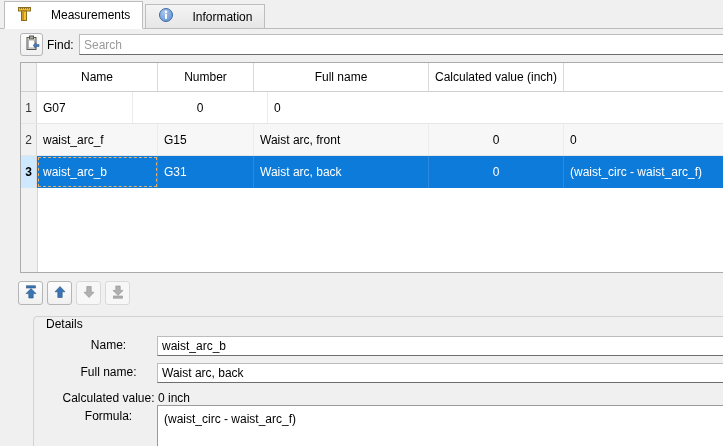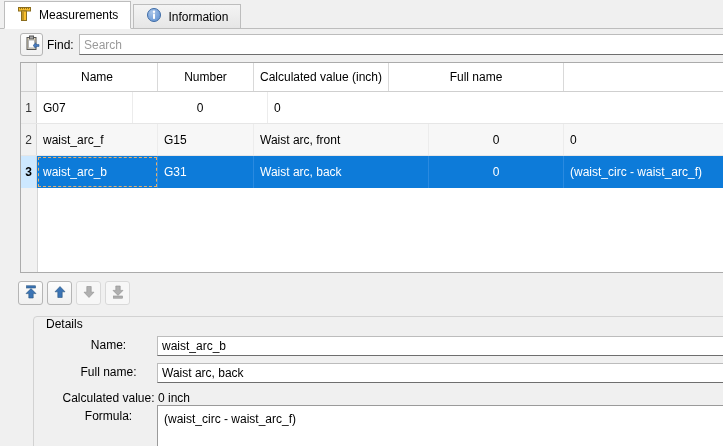--- a/index.html
+++ b/index.html
@@ -1,21 +1,21 @@
 <!DOCTYPE html>
 <html><head>
 <meta charset="utf-8">
 <style>
   html,body{margin:0;padding:0;}
   body{font-family:"Liberation Sans","DejaVu Sans",sans-serif;font-size:12px;color:#000;}
   #app{position:relative;width:723px;height:446px;overflow:hidden;background:#f0f0f0;}
 
   
   .tabbar{position:absolute;left:0;top:0;width:723px;height:29px;display:flex;align-items:flex-end;padding-left:4px;box-sizing:border-box;border-bottom:1px solid #bdbdbd;}
-  .tab{box-sizing:border-box;display:flex;align-items:center;gap:6px;padding:0 12px;height:24px;background:linear-gradient(#f4f4f4,#e6e6e6);border:1px solid #bdbdbd;border-bottom:none;margin-right:2px;cursor:default;}
+  .tab{box-sizing:border-box;display:flex;align-items:center;gap:18px;padding:0 12px;height:24px;background:linear-gradient(#f4f4f4,#e6e6e6);border:1px solid #bdbdbd;border-bottom:none;margin-right:2px;cursor:default;}
   .tab.active{height:28px;background:#ffffff;margin-bottom:-1px;border-bottom:1px solid #fff;z-index:2;}
   .tab .lbl{white-space:nowrap;}
 
   
   .icon-btn{box-sizing:border-box;display:flex;align-items:center;justify-content:center;background:linear-gradient(#fdfdfd,#f0f0f0);border:1px solid #b5b5b5;border-radius:3px;padding:0;cursor:default;}
   .icon-btn.disabled{border-color:#d9d9d9;background:#f7f7f7;}
   #paste-btn{position:absolute;left:20px;top:33px;width:23px;height:23px;}
   #find-label{position:absolute;left:47px;top:33px;height:23px;display:flex;align-items:center;}
   #search-input{position:absolute;left:79px;top:34px;width:650px;height:21px;box-sizing:border-box;background:#fff;border:1px solid #bcbcbc;border-bottom-color:#6e6e6e;padding:0 4px;font:12px "Liberation Sans",sans-serif;color:#000;}
   #search-input::placeholder{color:#9a9a9a;}
@@ -106,22 +106,22 @@
   </button>
   <span id="find-label">Find:</span>
   <input id="search-input" type="text" placeholder="Search" style="">
 
   <div class="table">
     <div class="gutter"></div>
     <div class="thead">
       <div class="th corner"></div>
       <div class="th col-name">Name</div>
       <div class="th col-number">Number</div>
+      <div class="th col-full">Full name</div>
       <div class="th col-calc">Calculated value (inch)</div>
-      <div class="th col-full">Full name</div>
       <div class="th col-formula"></div>
     </div>
 
     <div class="trow">
       <div class="rownum">1</div>
       <div class="td col-number">G07</div>
       <div class="td col-calc">0</div>
       <div class="td col-formula">0</div>
     </div>
 

